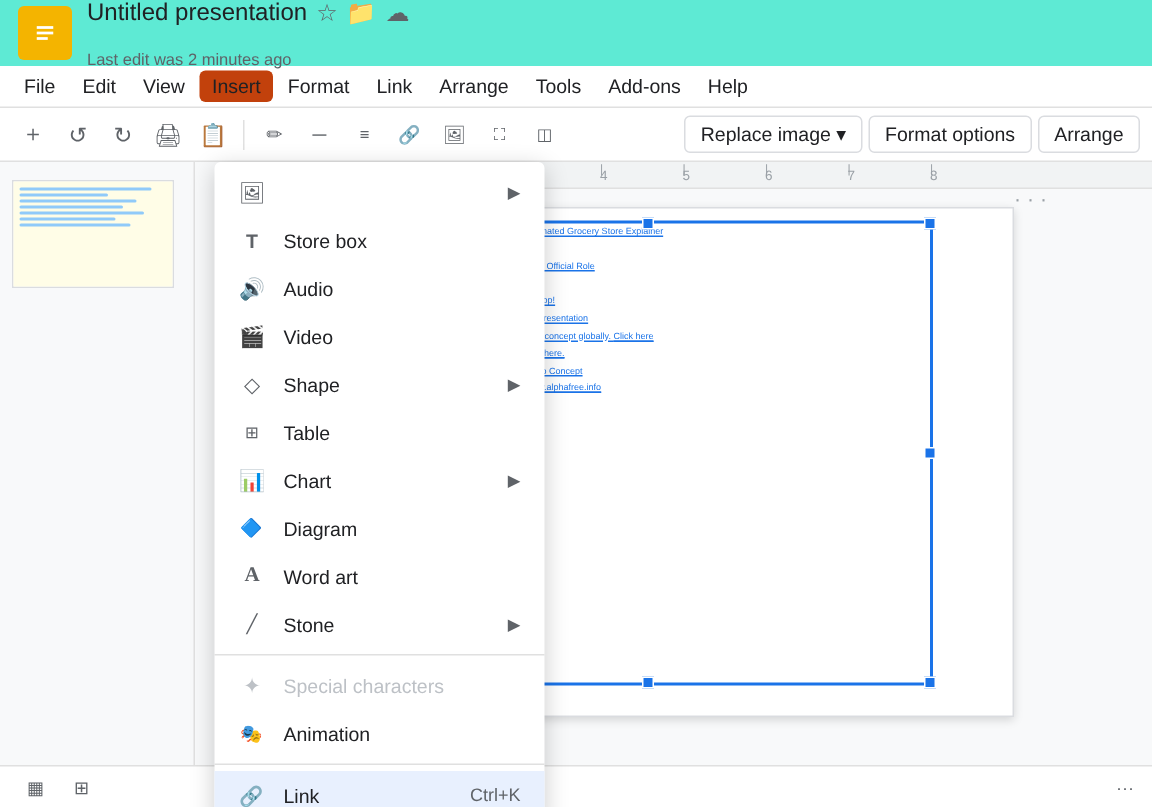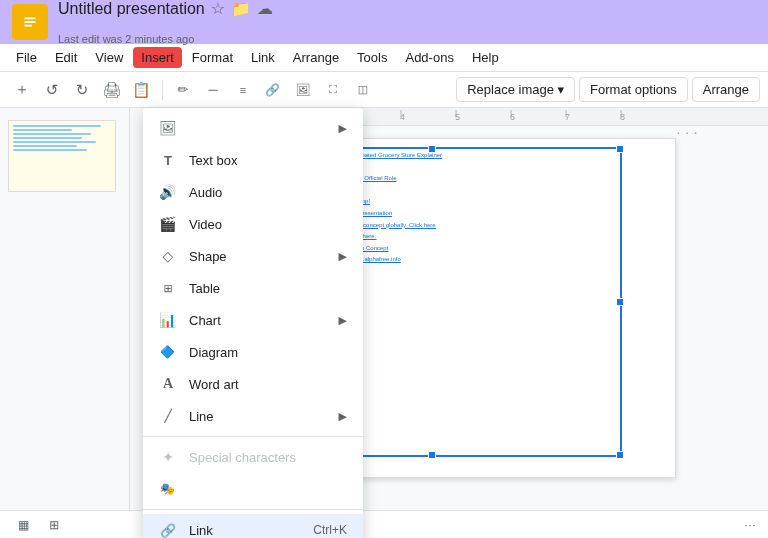--- a/index.html
+++ b/index.html
@@ -11,21 +11,21 @@
       height: 538px;
       overflow: hidden;
       position: relative;
     }
 
     
     #title-bar {
       display: flex;
       align-items: center;
       height: 44px;
-      background: #c4b5fd;
+      background: #5eead4;
       padding: 0 12px;
       gap: 10px;
     }
     #app-logo {
       width: 36px;
       height: 36px;
       background: #F4B400;
       border-radius: 4px;
       display: flex;
       align-items: center;
@@ -75,21 +75,21 @@
       border-bottom: 1px solid #e0e0e0;
     }
     .menu-item {
       padding: 3px 8px;
       border-radius: 4px;
       cursor: pointer;
       font-size: 13px;
       color: #202124;
       white-space: nowrap;
     }
-    .menu-item.active { background: #ef4444; }
+    .menu-item.active { background: #c2410c; }
 
     
     #toolbar {
       display: flex;
       align-items: center;
       height: 36px;
       background: #fff;
       padding: 0 8px;
       gap: 2px;
       border-bottom: 1px solid #e0e0e0;
@@ -491,21 +491,21 @@
 
 <div id="insert-dropdown">
 
   <div class="dd-item">
     <div class="dd-icon">🖼</div>
     <span class="dd-arrow">▶</span>
   </div>
 
   <div class="dd-item">
     <div class="dd-icon" style="font-weight:bold;font-size:13px;">T</div>
-    <span class="dd-label">Text box</span>
+    <span class="dd-label">Store box</span>
   </div>
 
   <div class="dd-item">
     <div class="dd-icon">🔊</div>
     <span class="dd-label">Audio</span>
   </div>
 
   <div class="dd-item">
     <div class="dd-icon">🎬</div>
     <span class="dd-label">Video</span>
@@ -533,33 +533,34 @@
     <span class="dd-label">Diagram</span>
   </div>
 
   <div class="dd-item">
     <div class="dd-icon" style="font-weight:bold;font-family:serif;font-size:14px;color:#5f6368;">A</div>
     <span class="dd-label">Word art</span>
   </div>
 
   <div class="dd-item">
     <div class="dd-icon" style="font-size:12px;">╱</div>
-    <span class="dd-label">Line</span>
+    <span class="dd-label">Stone</span>
     <span class="dd-arrow">▶</span>
   </div>
 
   <div class="dd-separator"></div>
 
   <div class="dd-item disabled">
     <div class="dd-icon" style="color:#bdc1c6;">✦</div>
     <span class="dd-label">Special characters</span>
   </div>
 
   <div class="dd-item">
     <div class="dd-icon" style="font-size:12px;">🎭</div>
+    <span class="dd-label">Animation</span>
   </div>
 
   <div class="dd-separator"></div>
 
   <div class="dd-item highlighted">
     <div class="dd-icon" style="font-size:13px;">🔗</div>
     <span class="dd-label">Link</span>
     <span class="dd-shortcut">Ctrl+K</span>
   </div>
 

